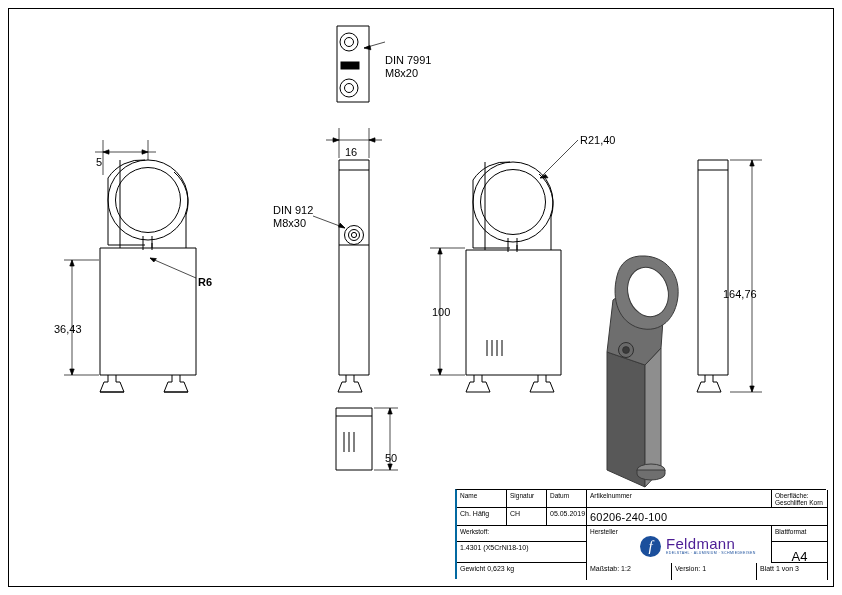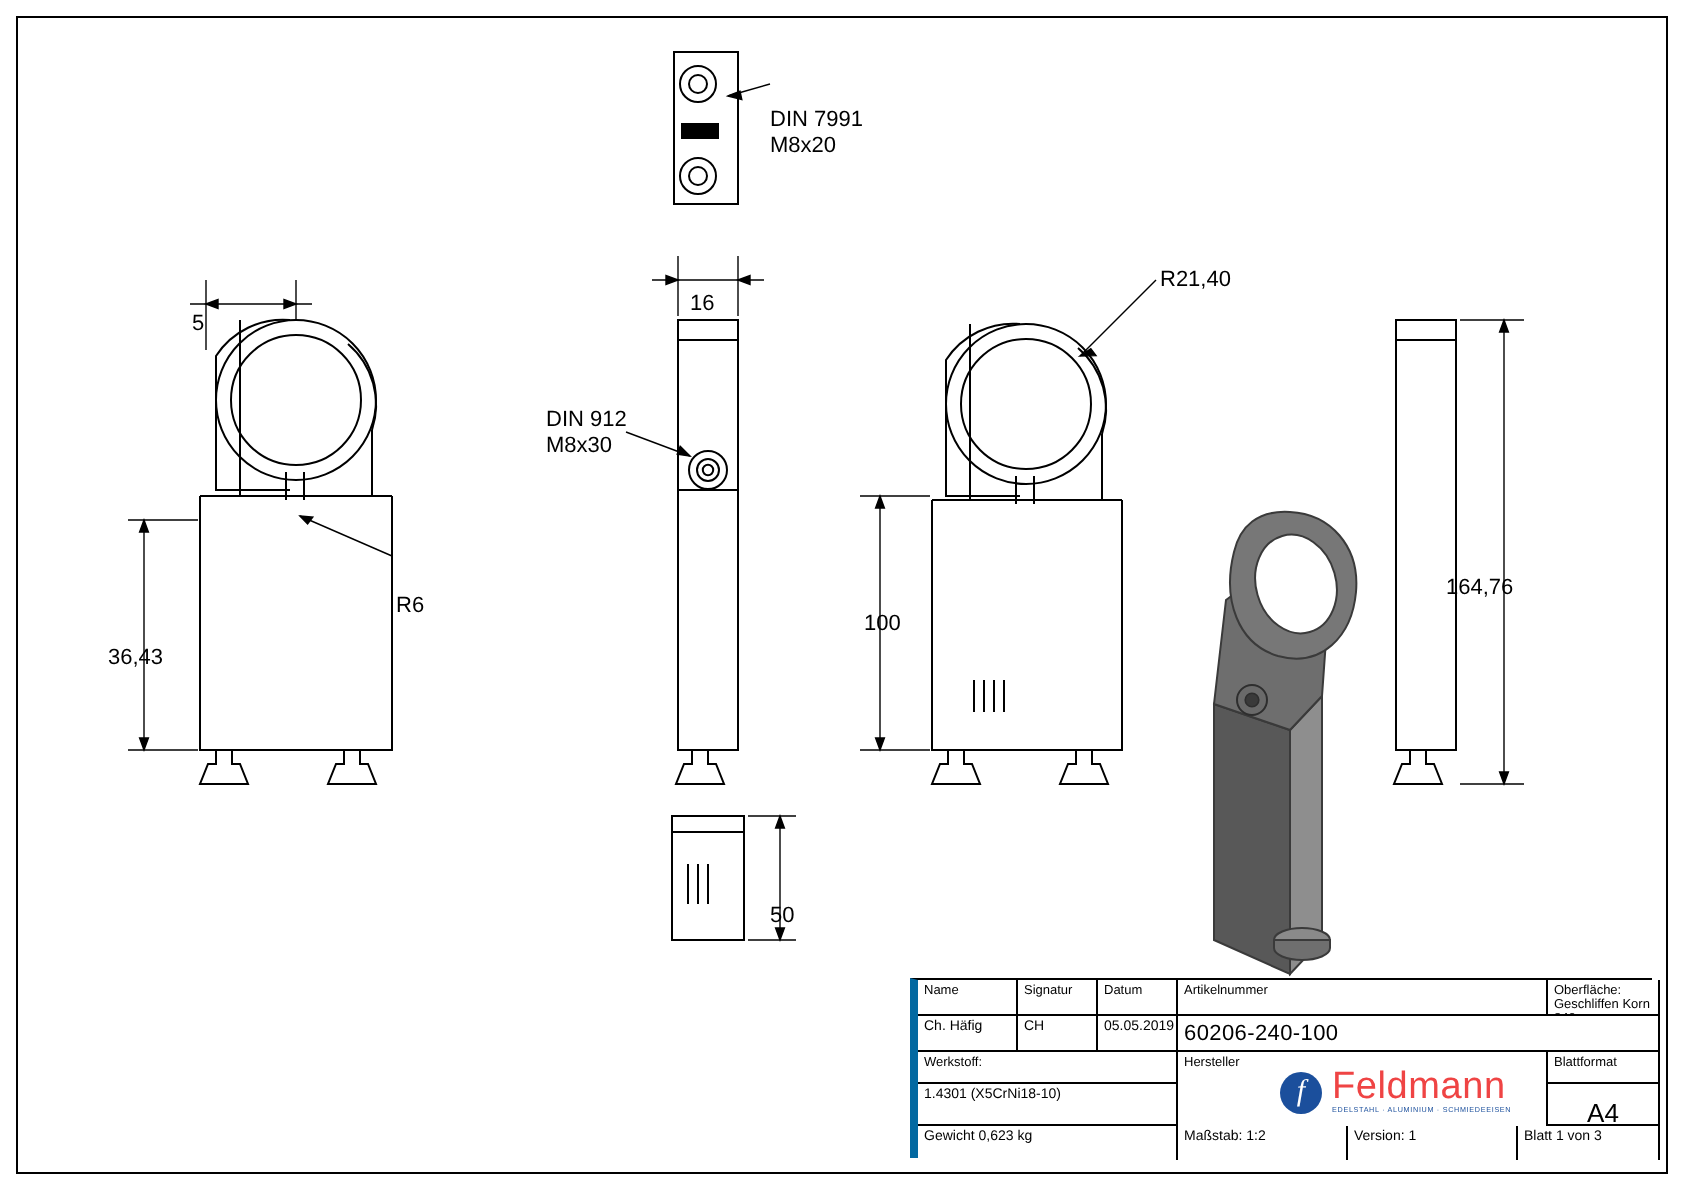--- a/index.html
+++ b/index.html
@@ -37,21 +37,21 @@
   .lbl.big { font-size: 11px; }
   svg { position: absolute; left: 0; top: 0; overflow: visible; }
 
   
   .tb {
     position: absolute;
     left: 455px;
     top: 489px;
     width: 371px;
     height: 90px;
-    border-left: 4px solid #0369a1;
+    border-left: 2px solid #0369a1;
     border-top: 1px solid #000;
     box-sizing: border-box;
     font-size: 6.5px;
   }
   .tb .cell {
     position: absolute;
     box-sizing: border-box;
     border-right: 1px solid #000;
     border-bottom: 1px solid #000;
     padding: 2px 3px;
@@ -89,22 +89,22 @@
     font-family: "Liberation Serif", serif;
     font-size: 15px;
     font-style: italic;
     display: flex;
     align-items: center;
     justify-content: center;
     line-height: 1;
   }
   .logo-txt { line-height: 1; }
   .logo-name {
-    font-size: 19px;
-    color: #ef4444;
+    font-size: 15px;
+    color: #4c1d95;
     letter-spacing: .3px;
   }
   .logo-sub {
     font-size: 3.6px;
     color: #1b4f9c;
     letter-spacing: .35px;
     margin-top: 1px;
   }
 </style>
 </head>
@@ -271,21 +271,21 @@
       <circle cx="626" cy="350" r="3.4" fill="#3a3a3a" stroke="#2e2e2e" stroke-width="0.8"></circle>
 
       <path d="M645 487 L645 497 L639 500 L634 462 Z" fill="#6a6a6a" stroke="#3a3a3a" stroke-width="0.8" opacity="0"></path>
       <ellipse cx="651" cy="470" rx="14" ry="6" fill="#8a8a8a" stroke="#3a3a3a" stroke-width="1"></ellipse>
       <path d="M637 470 L637 474 A14 6 0 0 0 665 474 L665 470 Z" fill="#6f6f6f" stroke="#3a3a3a" stroke-width="1"></path>
     </g>
   </svg>
 
   <div class="lbl big" style="left:96px; top:136px;">5</div>
   <div class="lbl big" style="left:54px; top:303px;">36,43</div>
-  <div class="lbl big" style="left:198px; top:277px;">R6</div>
+  <div class="lbl big" style="left:198px; top:256px;font-weight:bold;">R6</div>
 
   <div class="lbl big" style="left:345px; top:126px;">16</div>
   <div class="lbl big" style="left:273px; top:184px;">DIN 912
 M8x30</div>
   <div class="lbl big" style="left:385px; top:432px;">50</div>
 
   <div class="lbl big" style="left:385px; top:34px;">DIN 7991
 M8x20</div>
 
   <div class="lbl big" style="left:432px; top:286px;text-align:center;">100</div>

